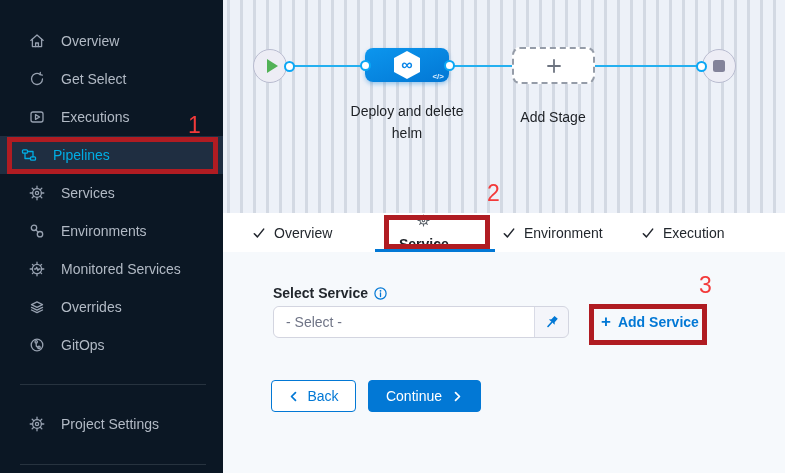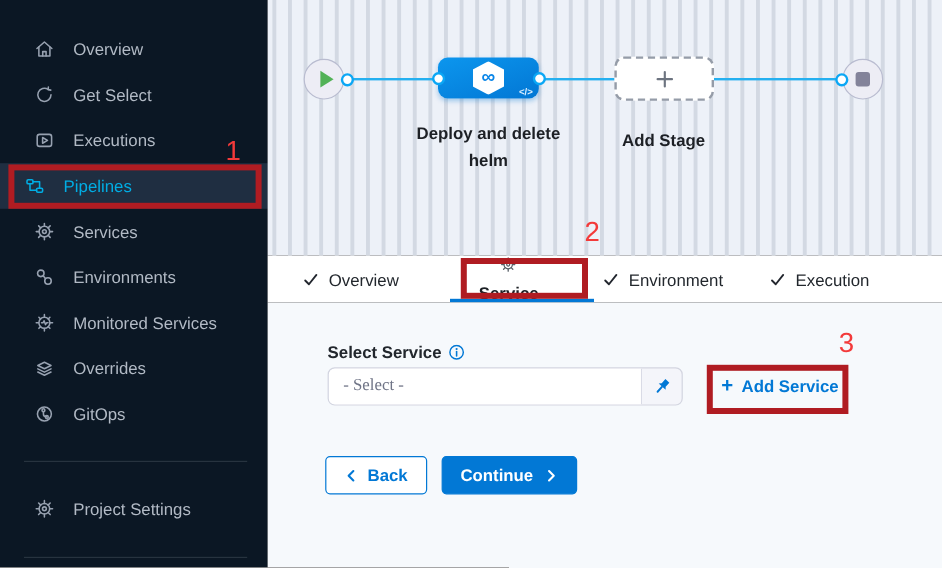--- a/index.html
+++ b/index.html
@@ -35,46 +35,46 @@
   .stage { position:absolute; left:142px; top:48px; width:84px; height:34px; border-radius:8px;
            background:linear-gradient(160deg,#0c96ee,#0277d4); display:flex; align-items:center; justify-content:center;
            box-shadow:0 2px 4px rgba(2,120,213,.35); cursor:pointer; }
   .hex { width:26px; height:28px; background:#ffffff; clip-path:polygon(50% 0%,100% 25%,100% 75%,50% 100%,0% 75%,0% 25%);
          display:flex; align-items:center; justify-content:center; }
   .hex span { color:#0a86e8; font-size:16px; font-weight:700; line-height:26px; }
   .stage-code { position:absolute; right:5px; bottom:1px; font-size:8px; font-weight:700; color:#d8edff; }
   .add-stage { position:absolute; left:289px; top:47px; width:83px; height:37px; background:#fff;
                border:2px dashed #959ca8; border-radius:8px; display:flex; align-items:center; justify-content:center; cursor:pointer; }
   .plus-ic line { stroke:#6d7480; stroke-width:1.8; stroke-linecap:round; }
-  .canvas-label { position:absolute; font-size:14px; color:#1d2025; text-align:center; line-height:21.5px;font-weight:bold; }
+  .canvas-label { position:absolute; font-size:14px; color:#1d2025; text-align:center; line-height:21.5px; }
 
   
   .tabbar { position:absolute; left:0; top:213px; width:562px; height:39px; background:#ffffff; }
   .tab { position:absolute; top:0; height:100%; display:flex; align-items:center; gap:8px;
          font-size:14px; color:#22272d; cursor:pointer; white-space:nowrap; }
   .tab.active { font-weight:700; color:#1c2025;flex-direction:column; }
   .check-ic polyline { stroke:#22262e; stroke-width:2; fill:none; stroke-linecap:round; stroke-linejoin:round; }
   .tab-gear path, .tab-gear circle { stroke:#596068; stroke-width:1.3; fill:none; stroke-linecap:round; }
   .tab-underline { position:absolute; left:152px; bottom:0; width:120px; height:3px; background:#0278d5; }
 
   
   .panel { position:absolute; left:0; top:252px; width:562px; height:221px; background:#f6f9fc; }
   .field-label { position:absolute; left:50px; top:33px; display:flex; align-items:center; gap:6px;
                  font-size:14px; font-weight:700; color:#22272d; }
   .select-group { position:absolute; left:50px; top:54px; width:296px; height:32px; display:flex;
                   border:1px solid #d3d5e0; border-radius:6px; background:#f4f5fa; overflow:hidden; }
   .select-input { flex:1 1 auto; border:none; outline:none; background:#ffffff; border-right:1px solid #d9dbe6;
-                  border-radius:5px 0 0 5px; padding:0 12px; font-size:14px; font-family:Liberation Serif, serif; color:#3c4250; }
+                  border-radius:5px 0 0 5px; padding:0 12px; font-size:14px; font-family:Liberation Sans, sans-serif; color:#3c4250; }
   .select-input::placeholder { color:#6f7486; opacity:1; }
   .pin-btn { flex:0 0 33px; display:flex; align-items:center; justify-content:center; cursor:pointer; background:transparent; border:none; }
   .add-service { position:absolute; left:378px; top:54px; height:32px; display:flex; align-items:center; gap:7px;
                  color:#0278d5; font-size:14px; font-weight:700; cursor:pointer; }
   .add-plus { font-size:17px; font-weight:700; line-height:16px; }
   .btn { position:absolute; top:128px; height:32px; border-radius:4px; display:flex; align-items:center; justify-content:center;
-         gap:8px; font-size:14px; font-weight:700; font-family:"Liberation Sans",sans-serif; cursor:pointer; }
+         gap:8px; font-size:14px; font-weight:400; font-family:"Liberation Sans",sans-serif; cursor:pointer; }
   .btn-back { left:48px; width:85px; background:#ffffff; border:1.5px solid #0278d5; color:#0278d5; }
   .btn-continue { left:145px; width:113px; background:#0278d5; border:1.5px solid #0278d5; color:#ffffff;gap:10px; }
   .chev polyline { stroke:currentColor; stroke-width:2.2; fill:none; stroke-linecap:round; stroke-linejoin:round; }
 
   
   .anno { position:absolute; border:5px solid #b01c22; pointer-events:none; z-index:9; }
   .anno-num { position:absolute; color:#f33a3a; font-size:23px; line-height:24px; pointer-events:none; z-index:9; }
 </style>
 </head>
 <body>

